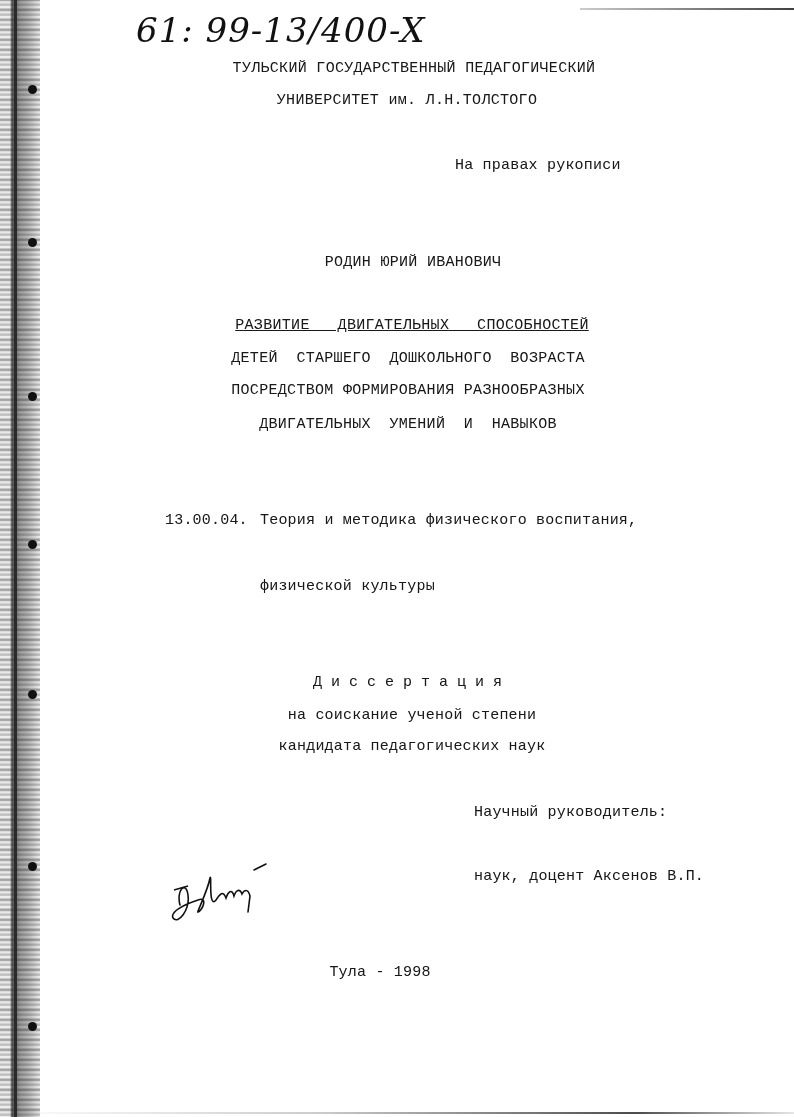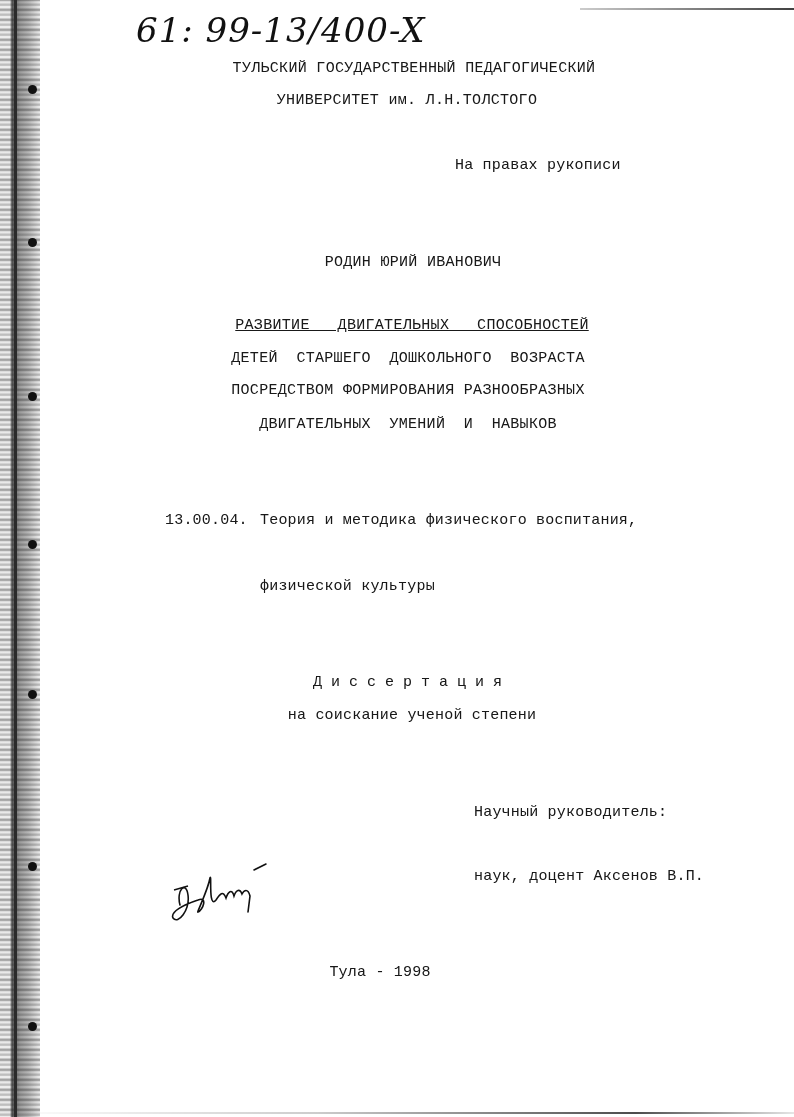--- a/index.html
+++ b/index.html
@@ -81,20 +81,21 @@
   <div class="line caps center" style="left:408px; top:350px;">ДЕТЕЙ  СТАРШЕГО  ДОШКОЛЬНОГО  ВОЗРАСТА</div>
   <div class="line caps center" style="left:408px; top:382px;">ПОСРЕДСТВОМ ФОРМИРОВАНИЯ РАЗНООБРАЗНЫХ</div>
   <div class="line caps center" style="left:408px; top:416px;">ДВИГАТЕЛЬНЫХ  УМЕНИЙ  И  НАВЫКОВ</div>
 
   <div class="line" style="left:165px; top:512px;">13.00.04.</div>
   <div class="line" style="left:260px; top:512px;">Теория и методика физического воспитания,</div>
   <div class="line" style="left:260px; top:578px;">физической культуры</div>
 
   <div class="line center spaced" style="left:412px; top:674px;">Диссертация</div>
   <div class="line center" style="left:412px; top:707px;">на соискание ученой степени</div>
+  <div class="line center" style="left:412px; top:738px;">кандидата педагогических наук</div>
 
   <div class="line" style="left:474px; top:804px;">Научный руководитель:</div>
   <div class="line" style="left:474px; top:868px;text-align:center;">наук, доцент Аксенов В.П.</div>
 
   <svg class="signature" viewBox="0 0 110 80">
     <path d="M12 55 C 8 40, 18 30, 20 45 C 22 60, 10 75, 5 68 C 2 62, 15 55, 30 50 C 40 46, 35 60, 30 62 C 28 64, 40 40, 42 28 C 44 22, 40 60, 48 50 C 52 44, 55 40, 58 48 C 60 42, 64 38, 66 46 C 68 40, 72 38, 74 44 C 76 40, 80 38, 82 46 L 80 62 M 86 20 L 98 14" fill="none" stroke="#111" stroke-width="1.6" stroke-linecap="round"></path>
     <path d="M6 40 L 20 36" fill="none" stroke="#111" stroke-width="1.4"></path>
   </svg>
 
   <div class="line center" style="left:380px; top:964px;">Тула - 1998</div>

